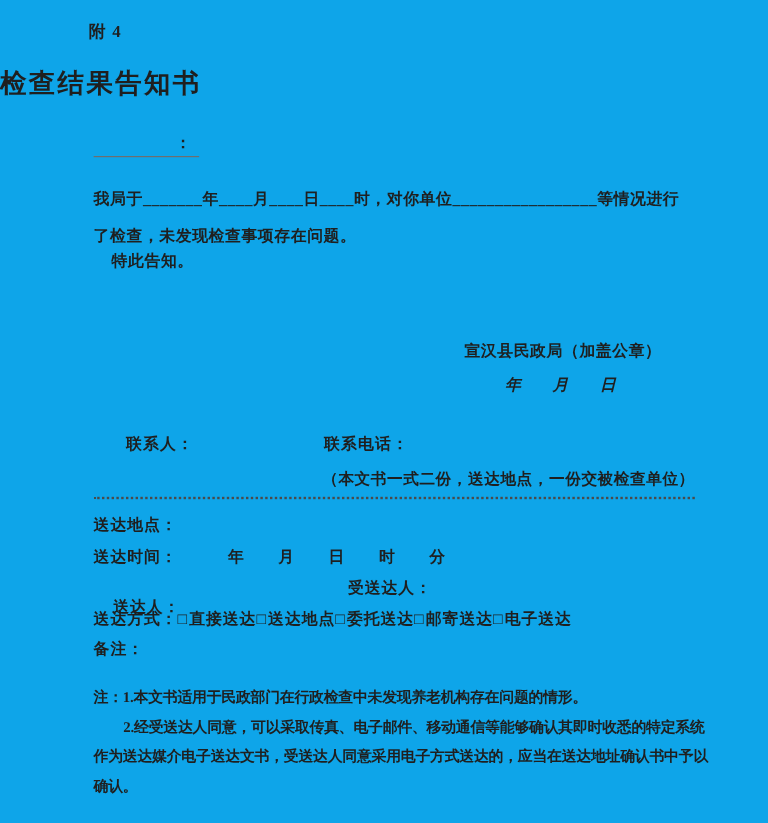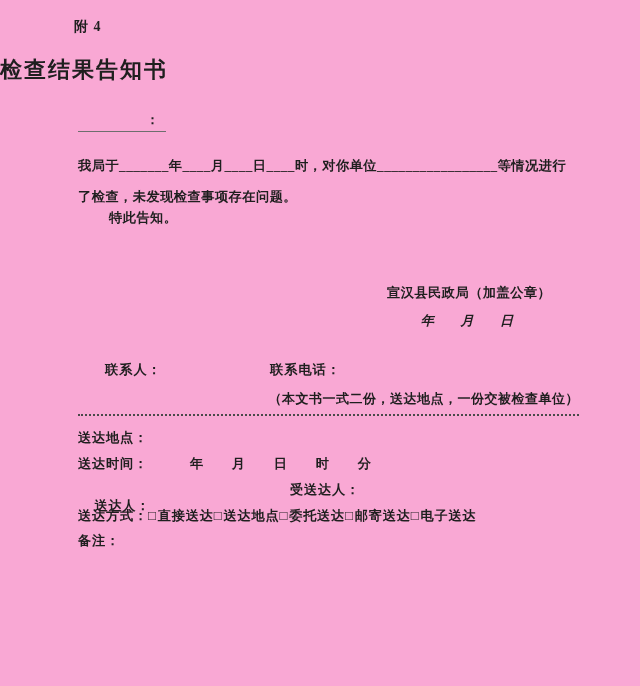--- a/index.html
+++ b/index.html
@@ -1,21 +1,21 @@
 <!DOCTYPE html>
 <html><head>
 <meta charset="utf-8">
 <style>
   * { margin: 0; padding: 0; box-sizing: border-box; }
   html, body { background: #ffffff; }
   .page {
     position: relative;
     width: 640px;
     height: 686px;
-    background: #f9a8d4;
+    background: #0ea5e9;
     font-family: "Liberation Serif", "DejaVu Serif", serif;
     color: #1f1f1f;
     font-weight: 600;
     overflow: hidden;
   }
   .abs { position: absolute; }
   .attachment {
     left: 74px; top: 18px;
     font-size: 14px;
     letter-spacing: 1px;
@@ -40,21 +40,21 @@
   }
   .body-line {
     left: 78px;
     font-size: 13.2px;
     white-space: pre;
     letter-spacing: 0.5px;
     margin-top: 17px;
   }
   .body-line1 { top: 140px; }
   .body-line2 { top: 171px; font-family: Liberation Serif, serif; }
-  .body-line3 { top: 192px; left: 109px; }
+  .body-line3 { top: 192px; left: 93px; }
   .sig-org {
     left: 387px; top: 284px;
     font-size: 13.2px;
     letter-spacing: 0.5px;
   }
   .sig-date {
     left: 387px; top: 312px;
     width: 160px;
     text-align: center;
     font-size: 13.2px;
@@ -133,14 +133,18 @@
     <span>送达方式：</span>
     <span class="opt"><span class="cb">□</span><span>直接送达</span></span>
     <span class="opt"><span class="cb">□</span><span>送达地点</span></span>
     <span class="opt"><span class="cb">□</span><span>委托送达</span></span>
     <span class="opt"><span class="cb">□</span><span>邮寄送达</span></span>
     <span class="opt"><span class="cb">□</span><span>电子送达</span></span>
   </div>
 
   <div class="abs dl dl-remarks">备注：</div>
 
+  <div class="abs notes">
+    <div>注：1.本文书适用于民政部门在行政检查中未发现养老机构存在问题的情形。</div>
+    <div class="note-cont">2.经受送达人同意，可以采取传真、电子邮件、移动通信等能够确认其即时收悉的特定系统作为送达媒介电子送达文书，受送达人同意采用电子方式送达的，应当在送达地址确认书中予以确认。</div>
+  </div>
 
 </div>
 
 </body></html>

